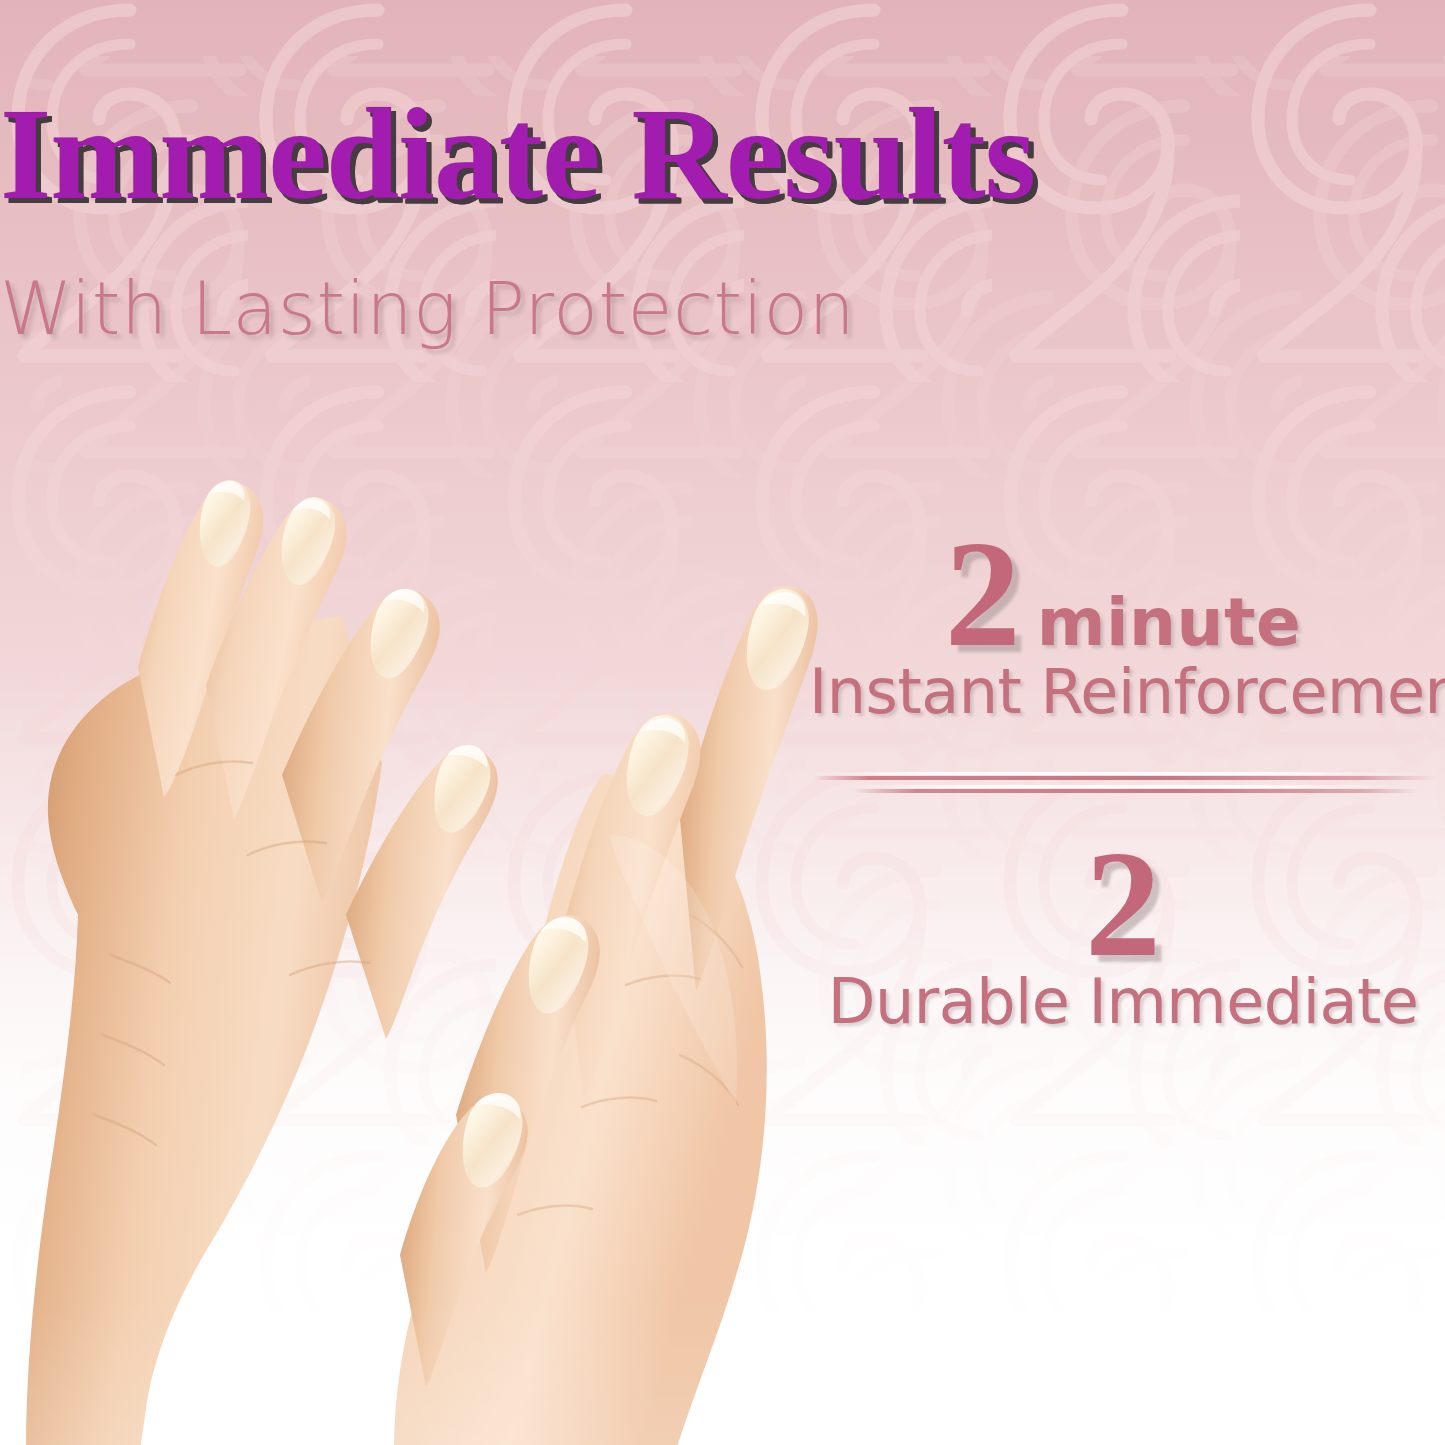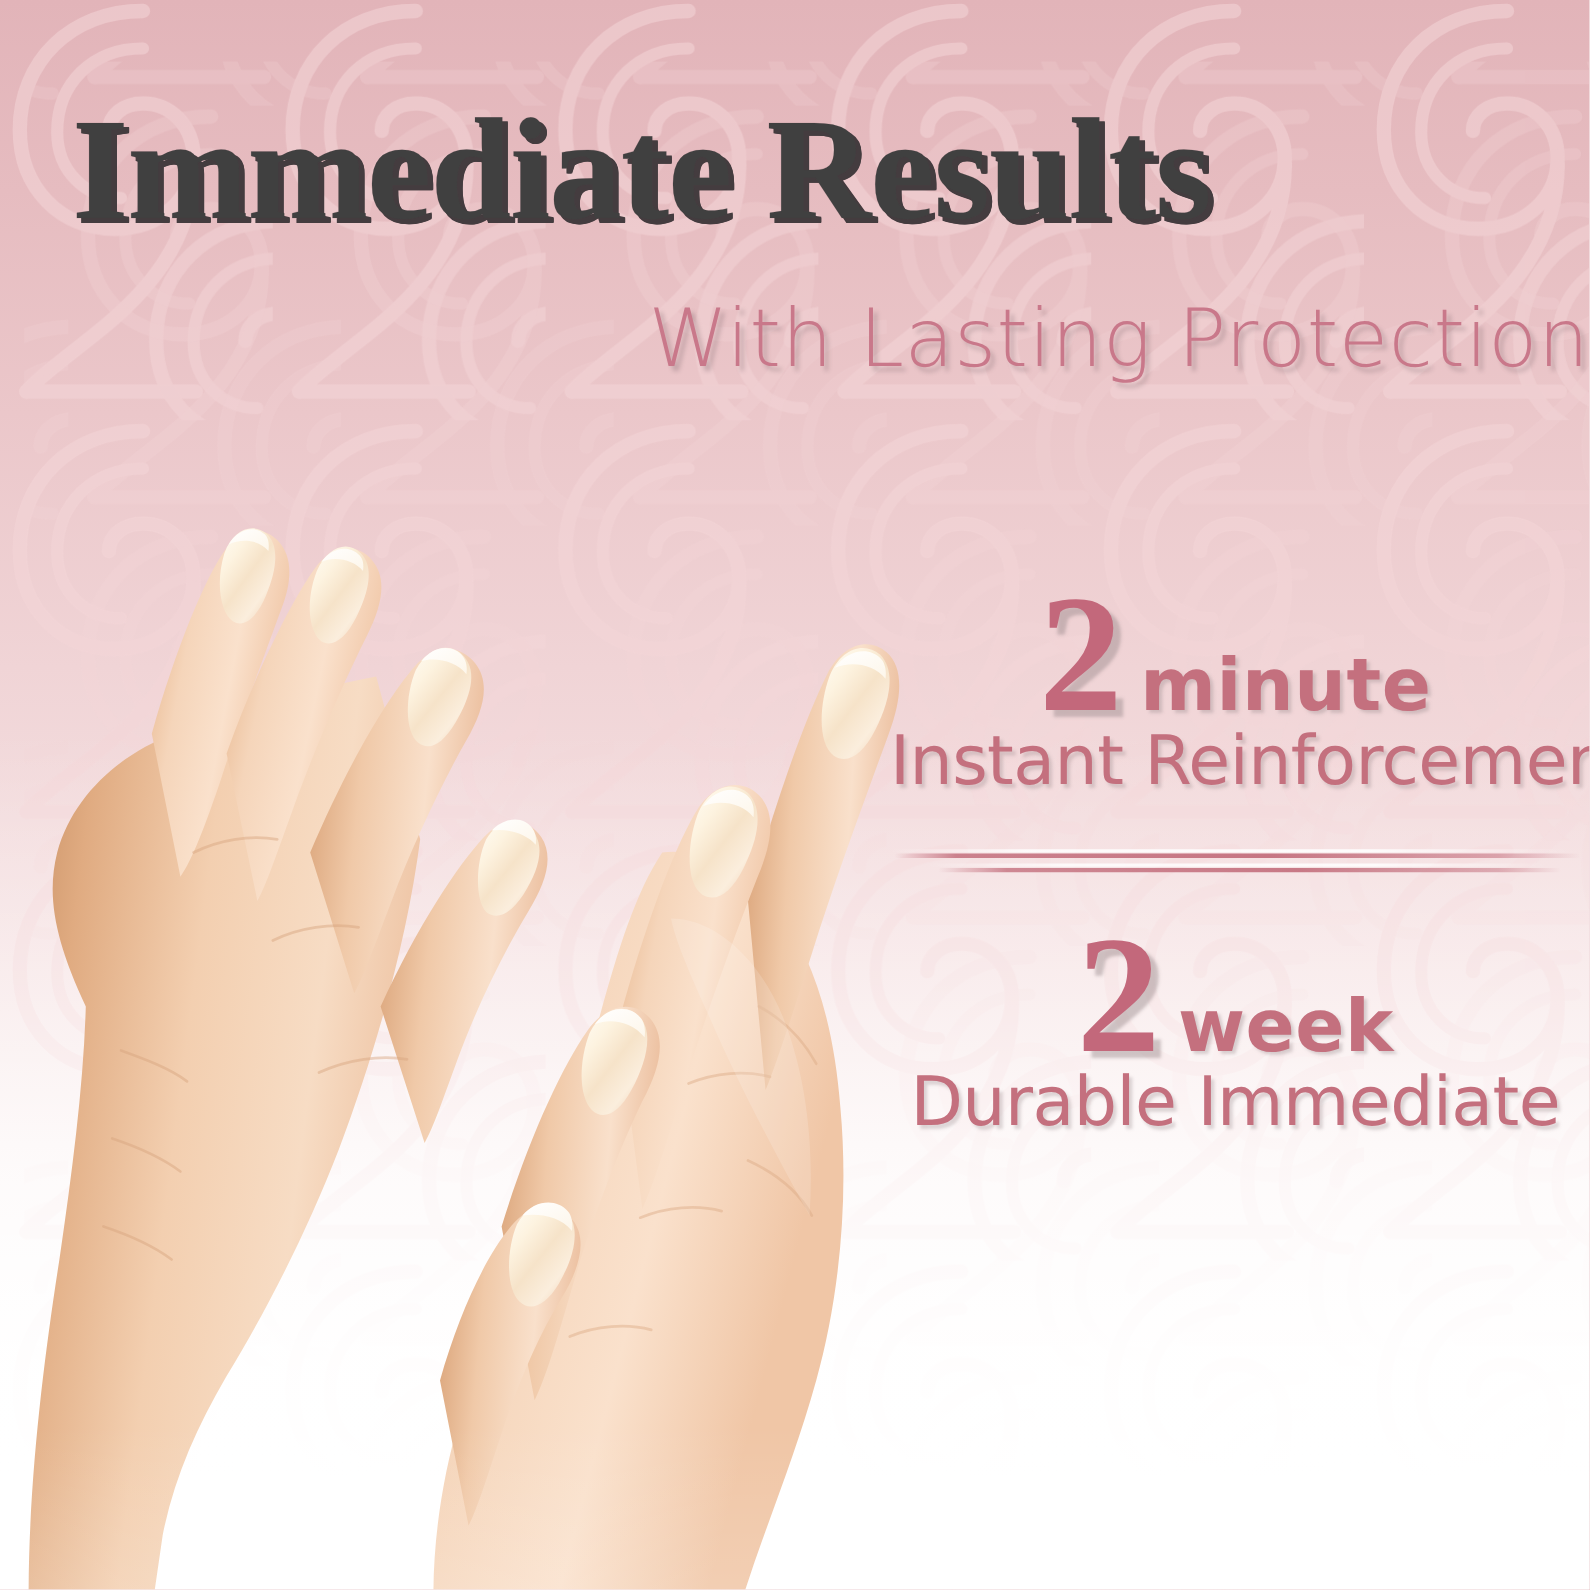--- a/index.html
+++ b/index.html
@@ -67,41 +67,41 @@
     height: 1235px;
   }
   .hands svg { display: block; width: 100%; height: 100%; }
 
   
   .headline {
     position: absolute;
     left: 0;
     top: 88px;
     width: 1166px;
-    text-align: center;
+    text-align: left;
     font-family: "Liberation Serif", serif;
     font-weight: bold;
     font-size: 132px;
     line-height: 1;
     letter-spacing: -1px;
-    color: #404040;
+    color: #a21caf;
     text-shadow:
        5px 5px 0 #443c3f,
        5px 4px 0 #443c3f,
        4px 5px 0 #443c3f;
     -webkit-text-stroke: 0.5px rgba(80,68,72,0.25);
     white-space: nowrap;
   }
 
   .subheadline {
     position: absolute;
     left: 0;
     top: 272px;
     width: 1445px;
-    text-align: right;
+    text-align: left;
     font-family: "DejaVu Sans", sans-serif;
     font-weight: 300;
     font-size: 73px;
     line-height: 1;
     letter-spacing: 0.5px;
     color: #c9788a;
     text-shadow: 4px 4px 4px rgba(120,100,105,0.33);
     white-space: nowrap;
   }
 
@@ -478,20 +478,19 @@
     <div class="divider">
       <span class="line sheen-top"></span>
       <span class="line line-top"></span>
       <span class="line sheen-bottom"></span>
       <span class="line line-bottom"></span>
     </div>
 
     <div class="claim-block">
       <div class="claim-top">
         <span class="claim-number">2</span>
-        <span class="claim-unit">week</span>
       </div>
       <div class="claim-desc">Durable Immediate</div>
     </div>
 
   </div>
 
 </div>
 
 </body></html>

